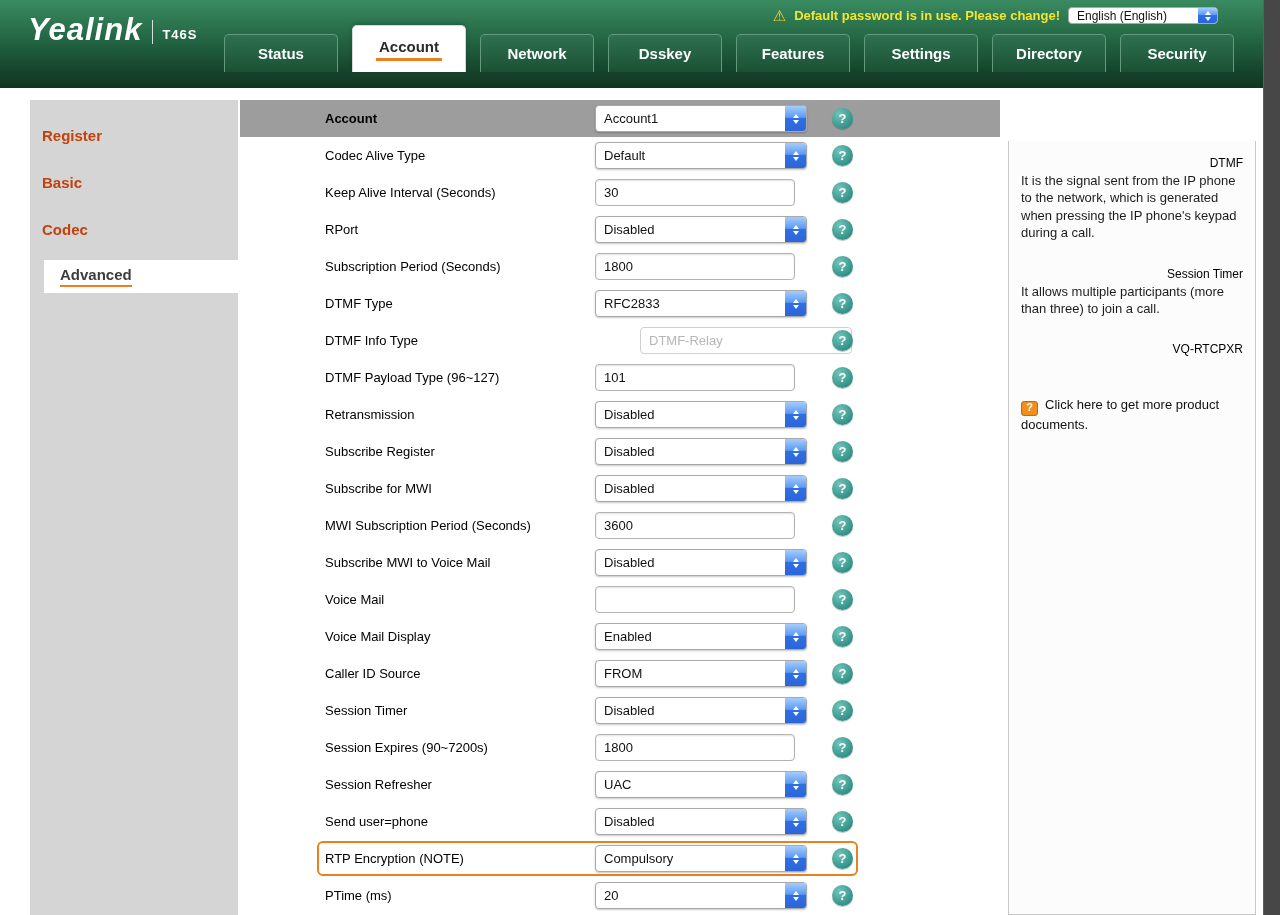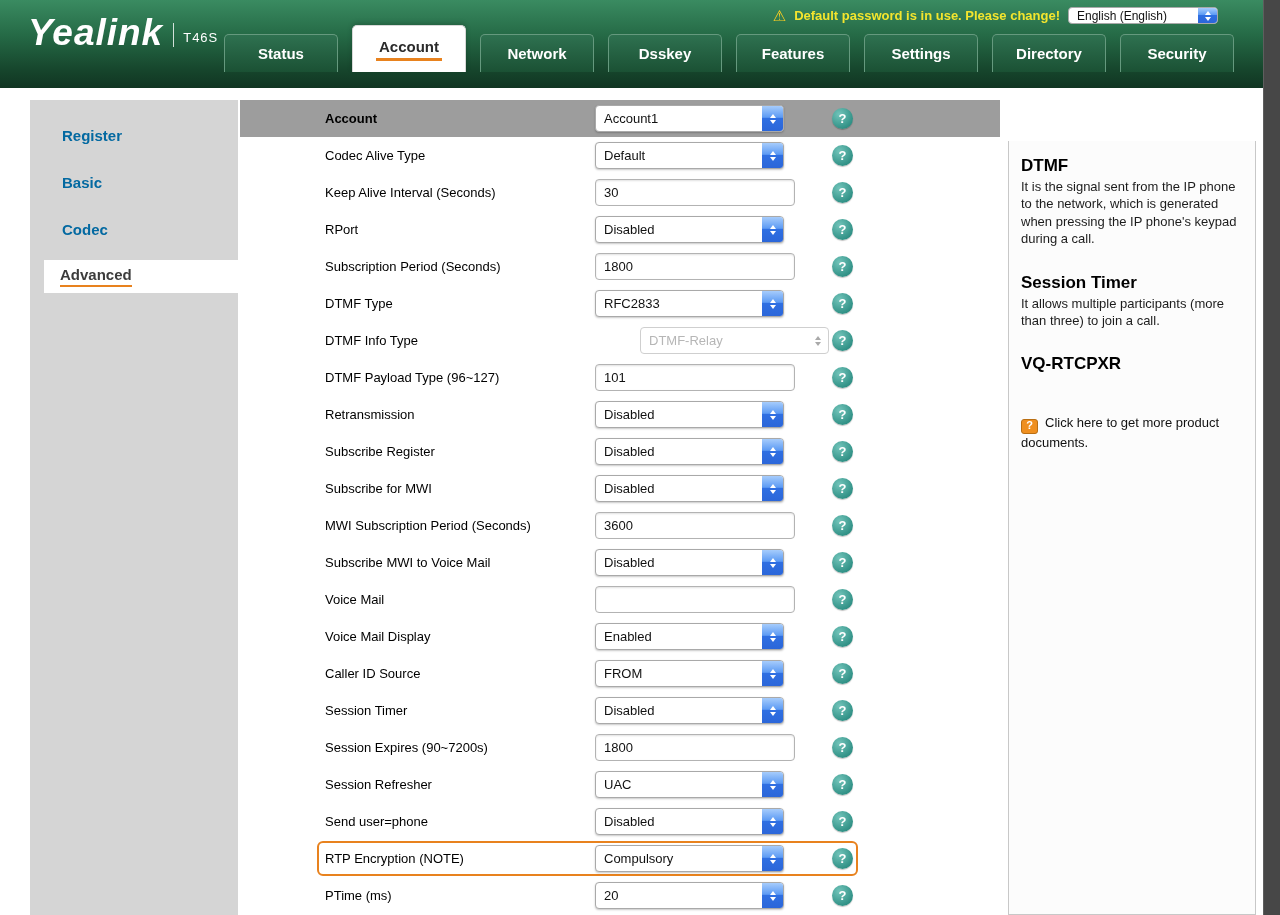--- a/index.html
+++ b/index.html
@@ -4,59 +4,59 @@
 <style>
   * { margin:0; padding:0; box-sizing:border-box; }
   html,body { width:1280px; height:915px; overflow:hidden; }
   body { font-family:"Liberation Sans", sans-serif; background:#fff; }
   #app { position:relative; width:1280px; height:915px; background:#fff; overflow:hidden; }
 
   
   .header { position:absolute; top:0; left:0; width:1263px; height:88px;
     background:linear-gradient(180deg,#3a8b61 0%,#256a46 40%,#16452c 80%,#113522 100%); }
   .logo { position:absolute; left:28px; top:12px; display:flex; align-items:center; color:#fff; }
-  .logo-main { font-size:37px; font-weight:bold; font-style:italic; letter-spacing:1px; }
+  .logo-main { font-size:31px; font-weight:bold; font-style:italic; letter-spacing:1px; }
   .logo-sep { width:1px; height:24px; background:rgba(255,255,255,.8); margin:4px 9px 0 10px; }
-  .logo-model { font-size:13px; font-weight:normal; letter-spacing:1px; margin-top:8px; }
+  .logo-model { font-size:13px; font-weight:bold; letter-spacing:1px; margin-top:8px; }
 
   .warnbar { position:absolute; top:7px; right:45px; display:flex; align-items:center; gap:8px; }
   .warn-icon { color:#ffcf1f; font-size:15px; line-height:1; }
   .warn-text { color:#f3e52e; font-weight:bold; font-size:13px; }
 
   
   .tabbar { position:absolute; left:224px; bottom:16px; display:flex; align-items:flex-end; gap:14px; }
   .tab { width:114px; height:38px; background:linear-gradient(180deg,#2e7150,#1b5134);
     border:1px solid #65997e; border-bottom:none; border-radius:5px 5px 0 0;
     display:flex; align-items:center; justify-content:center;
     color:#fff; font-weight:bold; font-size:15px; cursor:pointer; }
   .tab.active { height:47px; background:#fff; color:#2b2b2b; border-color:#d8d8d8;
     box-shadow:0 -2px 5px rgba(0,0,0,.18); }
   .tab.active .tab-label { border-bottom:3px solid #e8821e; padding:0 3px 3px; }
 
   
   .sidebar { position:absolute; left:30px; top:100px; width:208px; bottom:0;
     background:#d5d5d5; padding-top:12px; }
-  .side-item { height:47px; display:flex; align-items:center; padding-left:32px;
-    font-size:15px; font-weight:bold; color:#0369a1; cursor:pointer; }
+  .side-item { height:47px; display:flex; align-items:center; padding-left:12px;
+    font-size:15px; font-weight:bold; color:#c2410c; cursor:pointer; }
   .side-item.active { height:33px; margin:7px -2px 7px 14px; padding-left:16px;
     background:#fff; color:#3c3c3c; }
   .side-item.active .side-label { border-bottom:2px solid #e8821e; padding-bottom:2px; }
 
   
   .form { position:absolute; left:240px; top:100px; width:768px; }
   .form-row { position:relative; height:37px; }
   .form-row.header-row { background:#9d9d9d; width:760px; }
   .row-label { position:absolute; left:85px; top:0; height:37px; display:flex;
     align-items:center; font-size:13px; color:#000; }
   .header-row .row-label { font-weight:bold; }
   .control { position:absolute; left:355px; top:5px; }
   .text-input { width:200px; height:27px; border:1px solid #b3b3b3; border-radius:4px;
     box-shadow:inset 0 1px 2px rgba(0,0,0,.12); font:13px "Liberation Sans",sans-serif;
     padding:0 8px; color:#111; background:#fff; }
-  .select { position:relative; width:189px; height:27px; background:#fff;
+  .select { position:relative; width:212px; height:27px; background:#fff;
     border:1px solid #a9a9a9; border-radius:4px; display:flex; align-items:center;
     padding:0 26px 0 8px; font-size:13px; color:#111; cursor:pointer;
     box-shadow:0 1px 2px rgba(0,0,0,.22); }
   .stepper { position:absolute; right:0; top:0; height:100%; width:21px;
     border-radius:0 3px 3px 0;
     background:linear-gradient(180deg,#a6ccfc 0%,#5d9bf4 45%,#2f6fe2 50%,#2b66d9 100%);
     display:flex; flex-direction:column; align-items:center; justify-content:center; gap:2px; }
   .arr { width:0; height:0; border-left:3.5px solid transparent; border-right:3.5px solid transparent; }
   .arr.up { border-bottom:4.5px solid #fff; }
   .arr.down { border-top:4.5px solid #fff; }
@@ -81,21 +81,21 @@
     font-weight:bold; font-size:15px; display:flex; align-items:center; padding-left:13px;
     letter-spacing:.5px; }
   .note-fold { position:absolute; top:0; right:0; width:30px; height:28px; }
   .note-fold .cut { position:absolute; inset:0; background:#fff;
     clip-path:polygon(0 0, 0 100%, 100% 100%); }
   .note-fold .flap { position:absolute; inset:0; background:#e8821e;
     clip-path:polygon(0 0, 100% 0, 100% 100%); }
   .note-body { position:absolute; top:37px; left:0; right:0; bottom:0;
     background:#fcfcfc; border:1px solid #c8c8c8; border-top:none; padding:15px 12px; }
   .note-sec { margin-bottom:25px; }
-  .note-sec .sec-head { font-size:17px; font-weight:bold; color:#000; margin-bottom:2px; }
+  .note-sec .sec-head { font-size:12px; font-weight:normal; color:#000; margin-bottom:2px;text-align:right; }
   .note-sec .sec-text { font-size:13px; line-height:1.34; color:#1c1c1c; }
   .docs { margin-top:40px; font-size:13px; line-height:1.4; color:#111; }
   .docs-icon { display:inline-flex; width:17px; height:15px; background:#ef8f1f;
     border:1px solid #b96e12; border-radius:3px; color:#fff; font-size:11px; font-weight:bold;
     align-items:center; justify-content:center; margin-right:7px; vertical-align:-2px;
     cursor:pointer; }
 
   
   .scroll-strip { position:absolute; right:0; top:0; width:17px; height:100%;
     background:#474747; border-left:1px solid #5e5e5e; }

